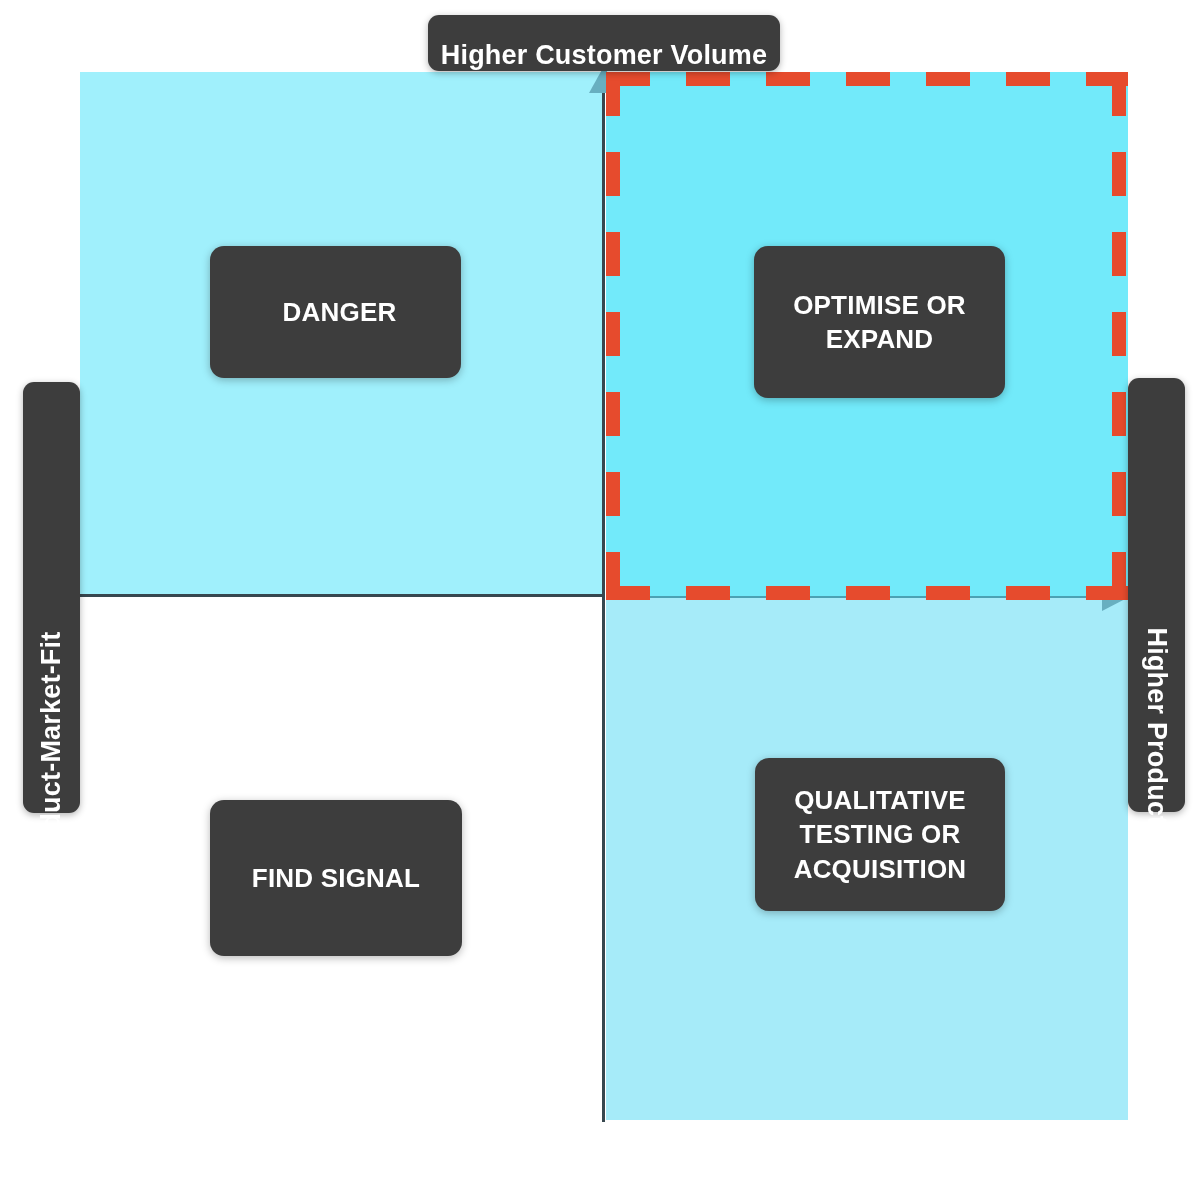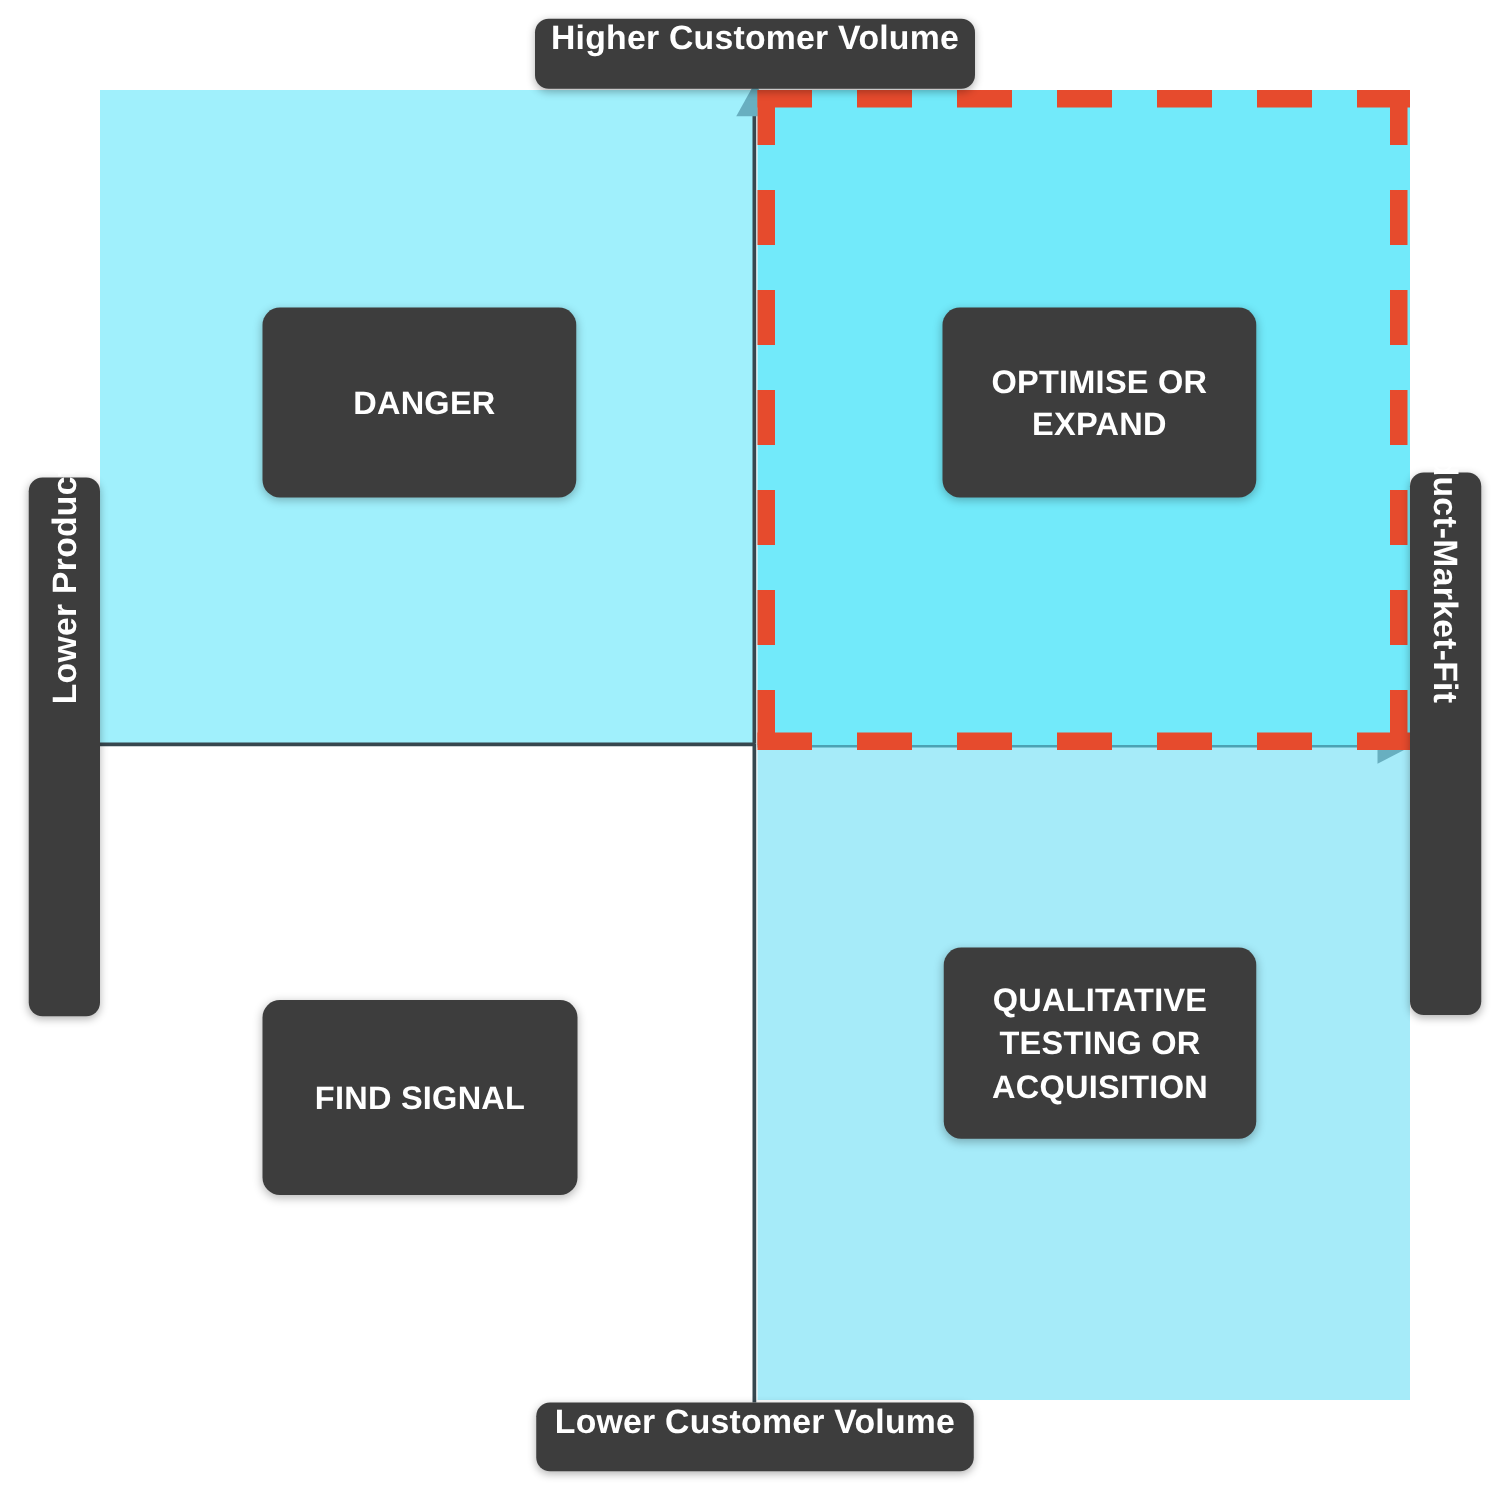--- a/index.html
+++ b/index.html
@@ -34,40 +34,40 @@
   .arrow-up{left:589px;top:66px;
     border-left:15px solid transparent;border-right:15px solid transparent;
     border-bottom:27px solid var(--arrow-teal,#68afc0);}
   .arrow-right{left:1102px;top:583px;
     border-top:14px solid transparent;border-bottom:14px solid transparent;
     border-left:27px solid var(--arrow-teal,#68afc0);}
   
   .pill{
     position:absolute;z-index:10;background:var(--label-dark,#3d3d3d);
     color:var(--text-light,#ffffff);border-radius:11px;
-    display:flex;align-items:flex-start;justify-content:center;
+    display:flex;align-items:flex-end;justify-content:center;
     font-size:27px;font-weight:700;letter-spacing:0.2px;white-space:nowrap;
     box-shadow:0 2px 7px rgba(0,0,0,0.30);
   }
   .pill-top{left:428px;top:15px;width:352px;height:56px;}
   .pill-bottom{left:429px;top:1122px;width:350px;height:55px;}
   .pill-left{left:23px;top:382px;width:57px;height:431px;}
   .pill-right{left:1128px;top:378px;width:57px;height:434px;}
   .pill-left .rot{transform:rotate(-90deg);}
   .pill-right .rot{transform:rotate(90deg);}
   
   .qbox{
     position:absolute;z-index:10;background:var(--label-dark,#3d3d3d);
     color:var(--text-light,#ffffff);border-radius:14px;
     display:flex;align-items:center;justify-content:center;text-align:center;
     font-size:26px;font-weight:700;line-height:1.32;letter-spacing:0.2px;
     padding:0 20px;box-sizing:border-box;
     box-shadow:0 2px 8px rgba(0,0,0,0.28);
   }
-  .qbox-danger{left:210px;top:246px;width:251px;height:152px;padding-left:28px;}
+  .qbox-danger{left:210px;top:246px;width:251px;height:132px;padding-left:28px;}
   .qbox-optimise{left:754px;top:246px;width:251px;height:152px;justify-content:center;}
   .qbox-findsignal{left:210px;top:800px;width:252px;height:156px;}
   .qbox-qualitative{left:755px;top:758px;width:250px;height:153px;}
 </style>
 </head>
 <body>
 
 <div class="stage">
 
   <div class="quad quad-tl"></div>
@@ -84,23 +84,20 @@
   <div class="quad quad-tr">
     <div class="dash dash-h dash-top"></div>
     <div class="dash dash-h dash-bottom"></div>
     <div class="dash dash-v dash-left"></div>
     <div class="dash dash-v dash-right"></div>
   </div>
 
   <div class="pill pill-top">
     <span class="rot">Higher Customer Volume</span>
   </div>
-  <div class="pill pill-bottom">
-    <span class="rot">Lower Customer Volume</span>
-  </div>
   <div class="pill pill-left">
     <span class="rot">Lower Product-Market-Fit</span>
   </div>
   <div class="pill pill-right">
     <span class="rot">Higher Product-Market-Fit</span>
   </div>
 
   <div class="qbox qbox-danger">
     <span>DANGER</span>
   </div>

